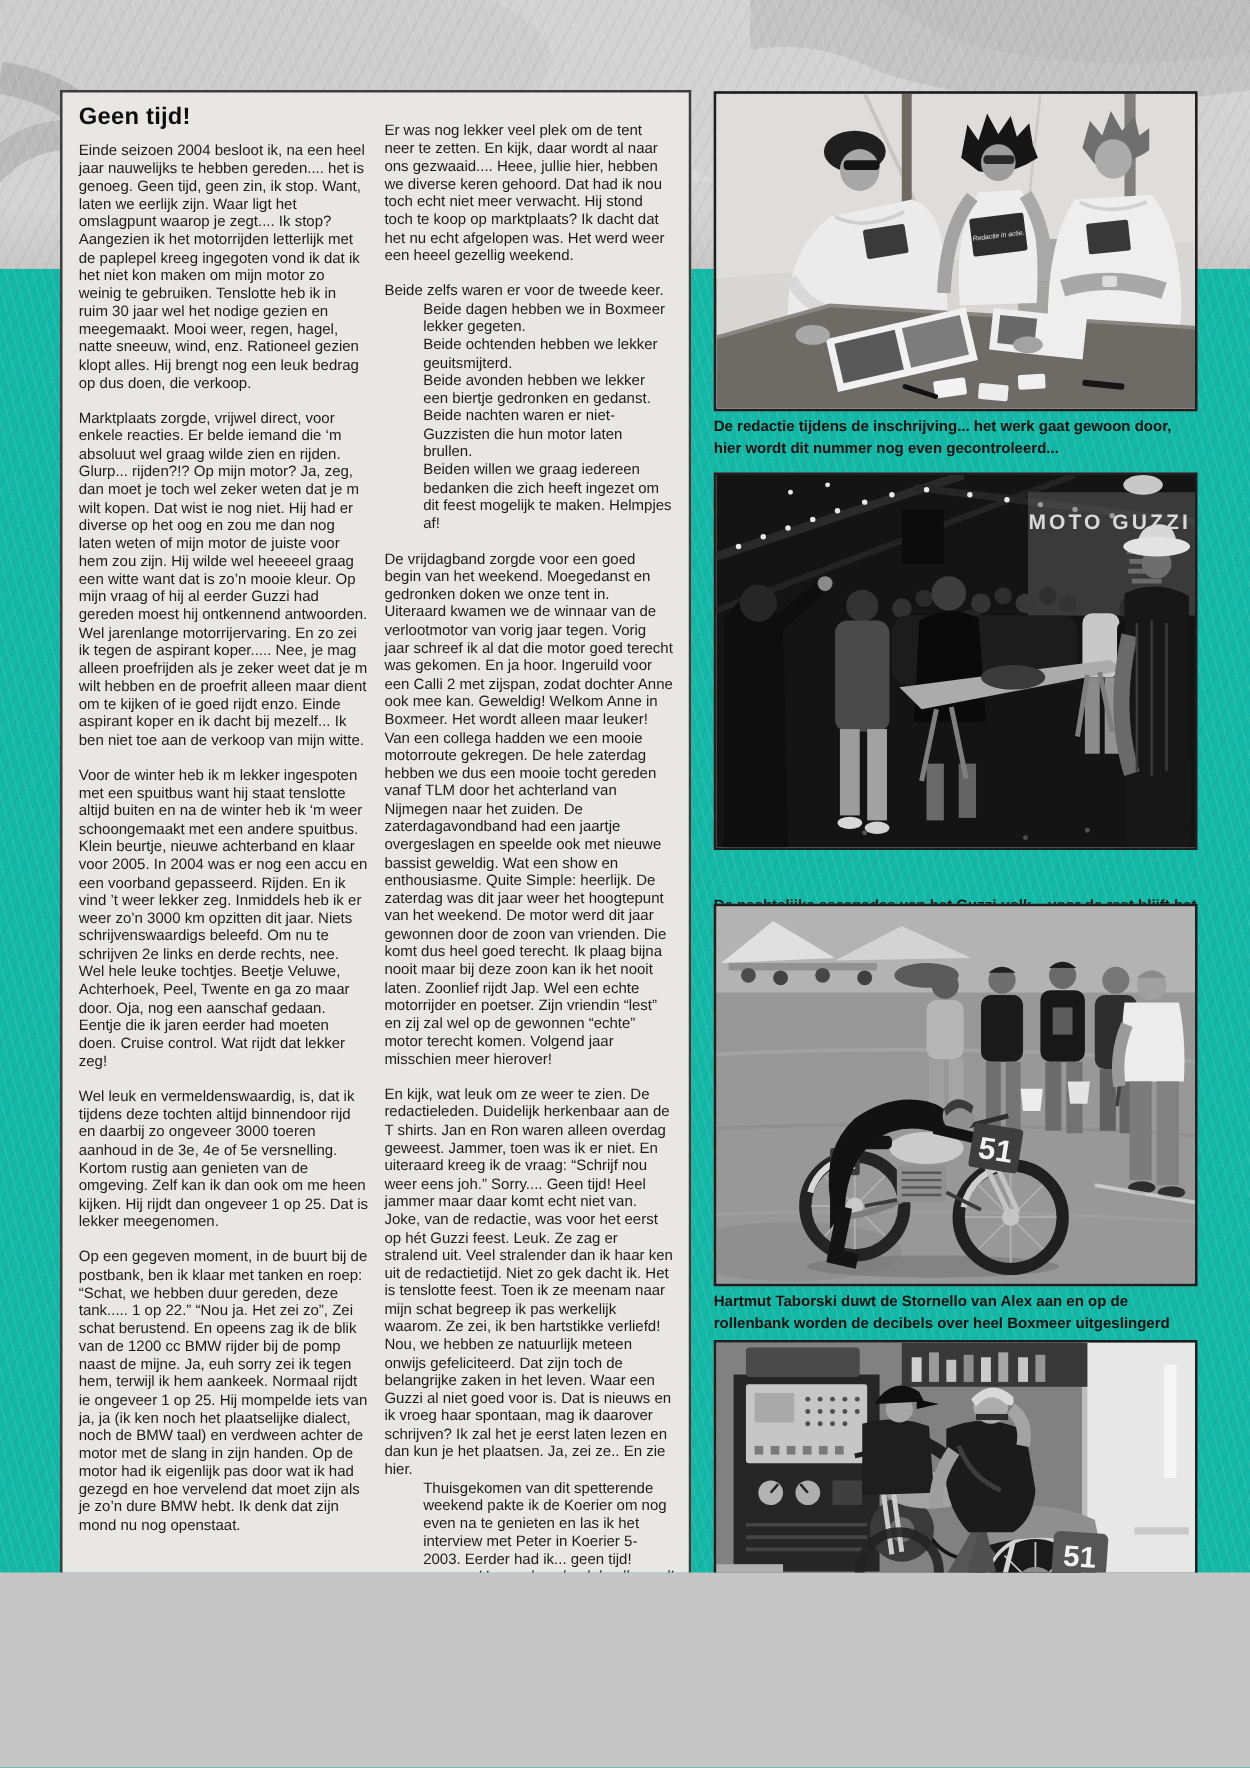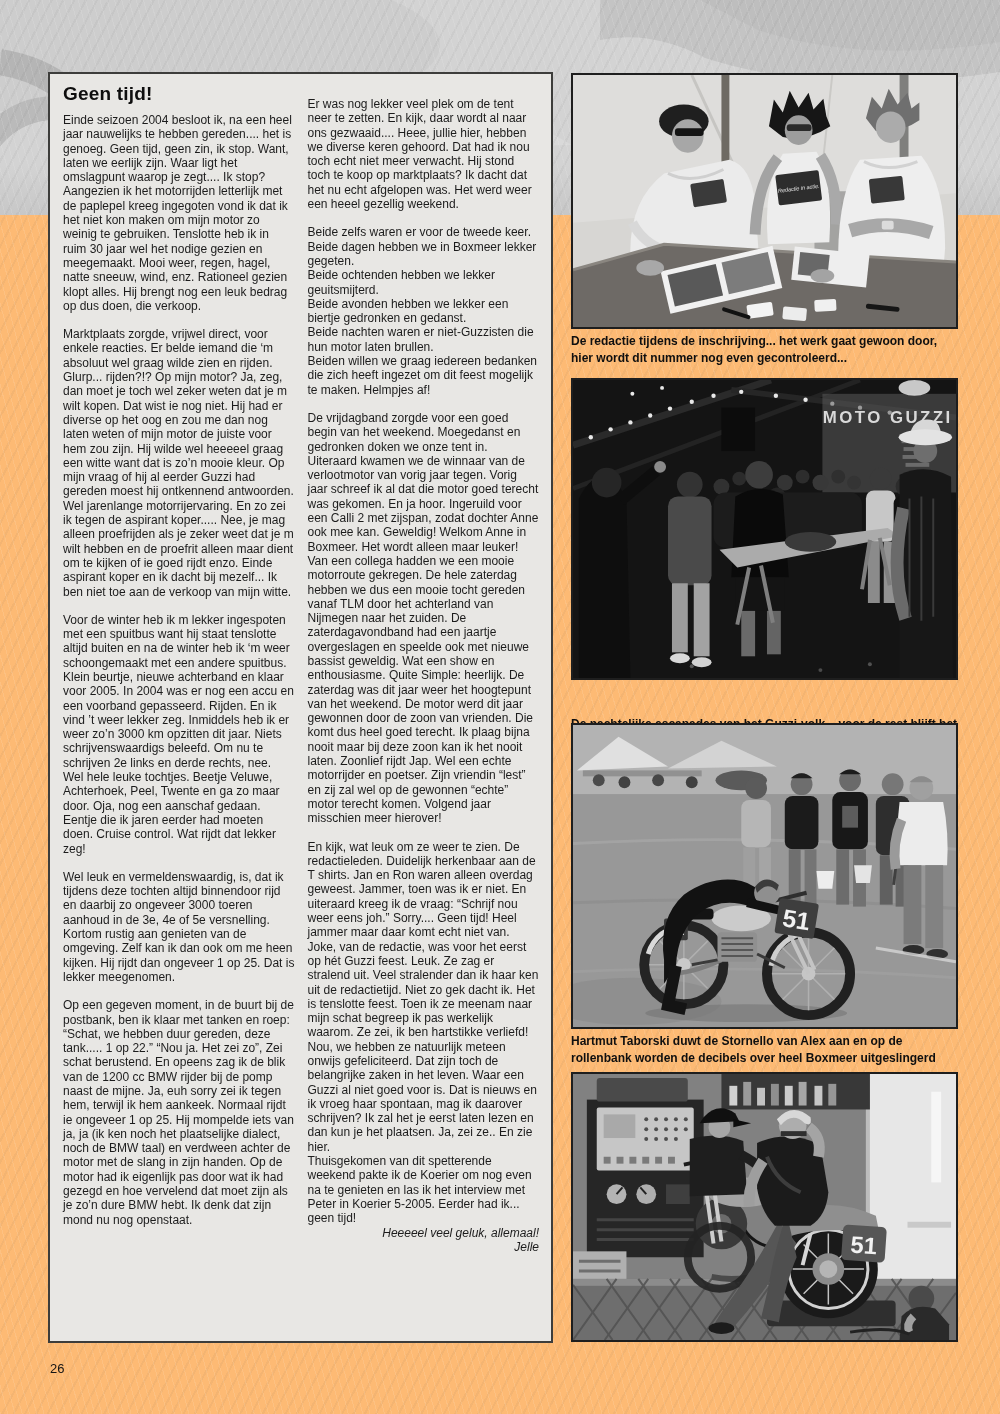--- a/index.html
+++ b/index.html
@@ -1,31 +1,31 @@
 <!DOCTYPE html>
 <html lang="nl"><head>
 <meta charset="utf-8">
 <style>
   html,body{margin:0;padding:0;}
   body{width:1000px;height:1414px;background:#c6c6c6;font-family:"Liberation Sans",sans-serif;}
-  .page{position:relative;width:1000px;height:1414px;overflow:hidden;background:#fdba74;}
+  .page{position:relative;width:1000px;height:1258px;overflow:hidden;background:#14b8a6;}
   .page-texture{position:absolute;inset:0;z-index:1;pointer-events:none;
     background:
       repeating-linear-gradient(75deg, rgba(255,255,255,0.10) 0 1px, rgba(255,255,255,0) 1px 7px),
       repeating-linear-gradient(-62deg, rgba(70,70,70,0.05) 0 2px, rgba(0,0,0,0) 2px 10px);}
   .top-band{position:absolute;left:0;top:0;width:1000px;height:215px;z-index:0;}
   .top-band svg{display:block;}
 
   .text-panel{position:absolute;left:48px;top:72px;width:505px;height:1271px;z-index:2;
     background:#e8e7e4;border:2px solid #3d3d3b;box-sizing:border-box;
     padding:9px 12px 10px 13px;display:flex;gap:13px;overflow:hidden;}
   .col{width:232px;font-size:12px;line-height:14.3px;color:#1c1c1c;hyphens:auto;}
   .col p{margin:14px 0 0 0;}
   .col p.first{margin-top:0;}
-  .col p.tight{margin-top:0;}
+  .col p.tight{margin-top:0;margin-left:31px;}
   .article-title{font-size:19px;line-height:22px;font-weight:bold;color:#0e0e0e;margin:0 0 8px 0;letter-spacing:0.2px;}
   .signoff{text-align:right;font-style:italic;}
 
   figure{position:absolute;left:571px;width:387px;margin:0;z-index:2;}
   .photo-frame{border:2px solid #1e1e1e;box-sizing:border-box;width:387px;overflow:hidden;background:#8a8a8a;}
   .photo-frame svg{display:block;width:100%;height:100%;}
   .caption{position:absolute;left:571px;width:387px;z-index:2;
     font-weight:bold;font-size:12px;line-height:16.5px;color:#0f0f0f;}
 
   .page-number{position:absolute;left:50px;top:1361px;z-index:2;font-size:13px;font-weight:normal;color:#141414;}
@@ -83,21 +83,21 @@
     <div class="col">
       <p>Er was nog lekker veel plek om de tent neer te zetten. En kijk, daar wordt al naar ons gezwaaid.... Heee, jullie hier, hebben we diverse keren gehoord. Dat had ik nou toch echt niet meer verwacht. Hij stond toch te koop op marktplaats? Ik dacht dat het nu echt afgelopen was. Het werd weer een heeel gezellig weekend.</p>
       <p>Beide zelfs waren er voor de tweede keer.</p>
       <p class="tight">Beide dagen hebben we in Boxmeer lekker gegeten.</p>
       <p class="tight">Beide ochtenden hebben we lekker geuitsmijterd.</p>
       <p class="tight">Beide avonden hebben we lekker een biertje gedronken en gedanst.</p>
       <p class="tight">Beide nachten waren er niet-Guzzisten die hun motor laten brullen.</p>
       <p class="tight">Beiden willen we graag iedereen bedanken die zich heeft ingezet om dit feest mogelijk te maken. Helmpjes af!</p>
       <p>De vrijdagband zorgde voor een goed begin van het weekend. Moegedanst en gedronken doken we onze tent in. Uiteraard kwamen we de winnaar van de verlootmotor van vorig jaar tegen. Vorig jaar schreef ik al dat die motor goed terecht was gekomen. En ja hoor. Ingeruild voor een Calli 2 met zijspan, zodat dochter Anne ook mee kan. Geweldig! Welkom Anne in Boxmeer. Het wordt alleen maar leuker! Van een collega hadden we een mooie motorroute gekregen. De hele zaterdag hebben we dus een mooie tocht gereden vanaf TLM door het achterland van Nijmegen naar het zuiden. De zaterdagavondband had een jaartje overgeslagen en speelde ook met nieuwe bassist geweldig. Wat een show en enthousiasme. Quite Simple: heerlijk. De zaterdag was dit jaar weer het hoogtepunt van het weekend. De motor werd dit jaar gewonnen door de zoon van vrienden. Die komt dus heel goed terecht. Ik plaag bijna nooit maar bij deze zoon kan ik het nooit laten. Zoonlief rijdt Jap. Wel een echte motorrijder en poetser. Zijn vriendin “lest” en zij zal wel op de gewonnen “echte” motor terecht komen. Volgend jaar misschien meer hierover!</p>
       <p>En kijk, wat leuk om ze weer te zien. De redactieleden. Duidelijk herkenbaar aan de T shirts. Jan en Ron waren alleen overdag geweest. Jammer, toen was ik er niet. En uiteraard kreeg ik de vraag: “Schrijf nou weer eens joh.” Sorry.... Geen tijd! Heel jammer maar daar komt echt niet van. Joke, van de redactie, was voor het eerst op hét Guzzi feest. Leuk. Ze zag er stralend uit. Veel stralender dan ik haar ken uit de redactietijd. Niet zo gek dacht ik. Het is tenslotte feest. Toen ik ze meenam naar mijn schat begreep ik pas werkelijk waarom. Ze zei, ik ben hartstikke verliefd! Nou, we hebben ze natuurlijk meteen onwijs gefeliciteerd. Dat zijn toch de belangrijke zaken in het leven. Waar een Guzzi al niet goed voor is. Dat is nieuws en ik vroeg haar spontaan, mag ik daarover schrijven? Ik zal het je eerst laten lezen en dan kun je het plaatsen. Ja, zei ze.. En zie hier.</p>
-      <p class="tight">Thuisgekomen van dit spetterende weekend pakte ik de Koerier om nog even na te genieten en las ik het interview met Peter in Koerier 5-2005. Eerder had ik... geen tijd!</p>
+      <p class="tight">Thuisgekomen van dit spetterende weekend pakte ik de Koerier om nog even na te genieten en las ik het interview met Peter in Koerier 5-2003. Eerder had ik... geen tijd!</p>
       <p class="tight signoff">Heeeeel veel geluk, allemaal!</p>
       <p class="tight signoff">Jelle</p>
     </div>
   </div>
 
   <figure style="top:73px;">
     <div class="photo-frame" style="height:256px;">
       <svg viewBox="0 0 387 256" preserveAspectRatio="none" aria-hidden="true">
         <rect width="387" height="256" fill="#d7d6d3"></rect>
         <path d="M0,0 L387,0 L387,120 L0,150 Z" fill="#dedddb"></path>

